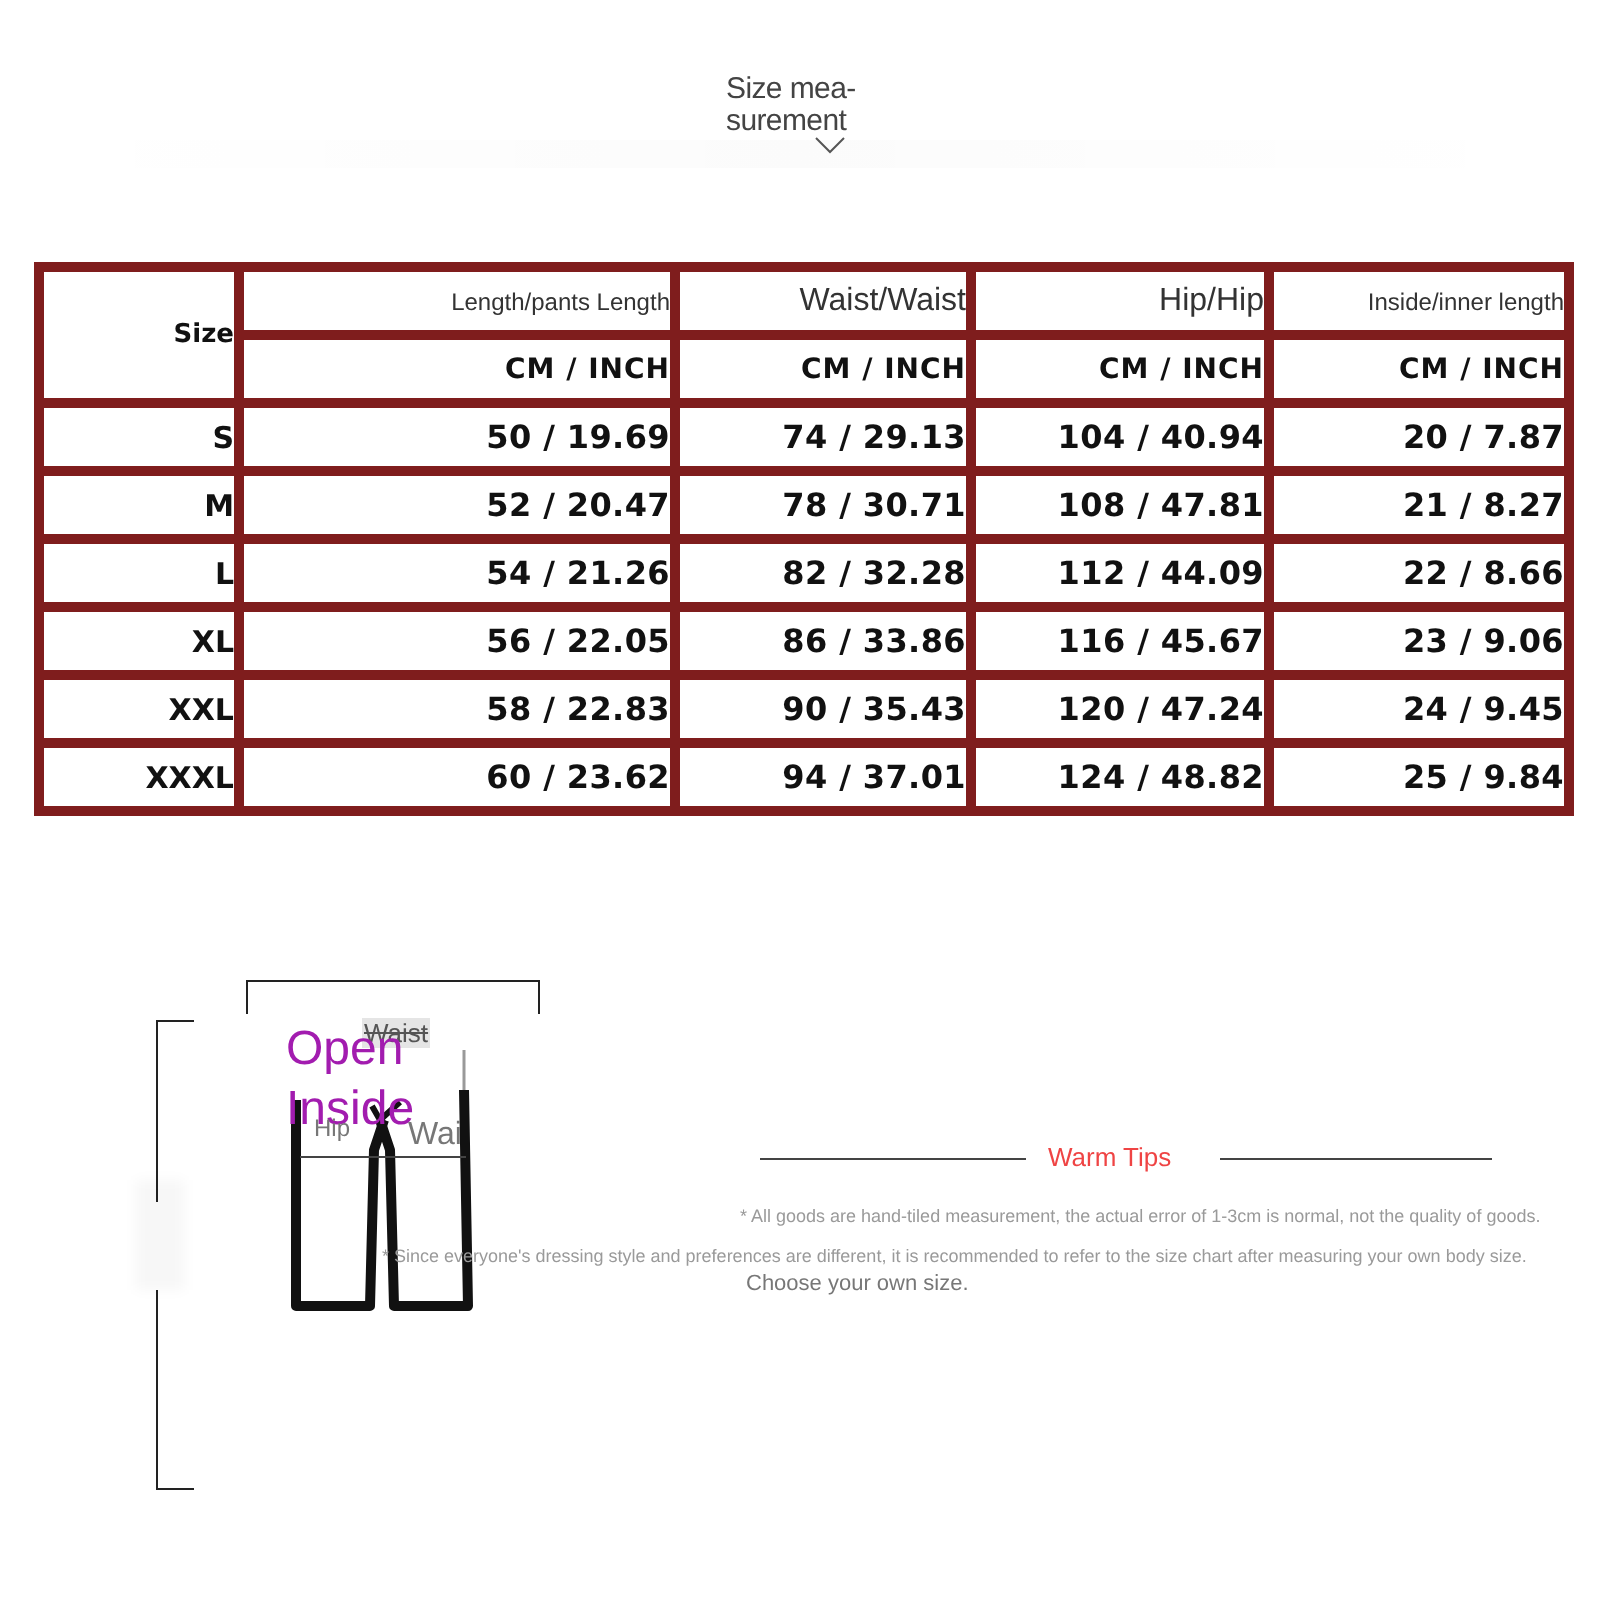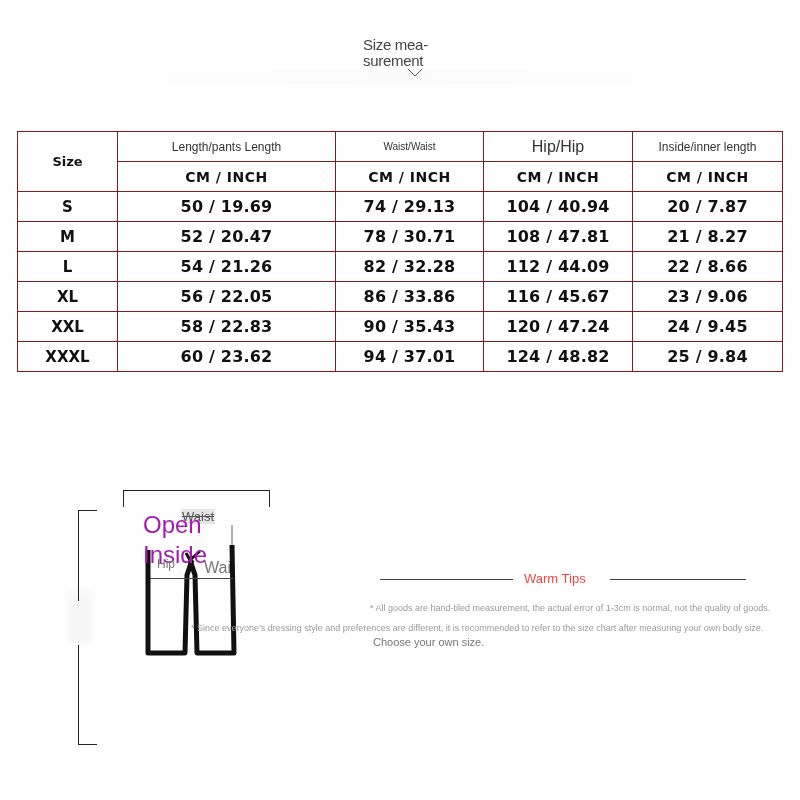--- a/index.html
+++ b/index.html
@@ -4,24 +4,24 @@
   <style>
     html, body { margin: 0; padding: 0; background: #ffffff; }
     body { width: 800px; height: 800px; position: relative; overflow: hidden; font-family: "Liberation Sans", sans-serif; }
     .abs { position: absolute; }
 
     .title { left: 363px; top: 37px; font-size: 15px; line-height: 16px; color: #444; letter-spacing: -0.3px; }
     .title-chev { left: 407px; top: 68px; width: 16px; height: 10px; }
     .faint-band { left: 20px; top: 70px; width: 760px; height: 14px; background: linear-gradient(to right, rgba(0,0,0,0), rgba(0,0,0,0.015), rgba(0,0,0,0)); }
 
     table.size-table { position: absolute; left: 17px; top: 131px; width: 765px; border-collapse: collapse; table-layout: fixed; }
-    .size-table td { border: 1px solid #7f1d1d; text-align: center; padding: 0; height: 29px; color: #111; }
+    .size-table td { border: 5px solid #7f1d1d; text-align: right; padding: 0; height: 29px; color: #111; }
     .size-table .hdr-name { font-family: "Liberation Sans", sans-serif; color: #333; font-weight: normal; }
     .size-table .hdr-small { font-size: 12px; }
-    .size-table .hdr-mid { font-size: 10px; }
+    .size-table .hdr-mid { font-size: 16px; }
     .size-table .hdr-big { font-size: 16px; }
     .size-table .unit { font-family: "DejaVu Sans", sans-serif; font-weight: bold; font-size: 14px; letter-spacing: 0.5px; }
     .size-table .size-cell { font-family: "DejaVu Sans", sans-serif; font-weight: bold; font-size: 15px; }
     .size-table .size-head { font-family: "DejaVu Sans", sans-serif; font-weight: bold; font-size: 13px; }
     .size-table .val { font-family: "DejaVu Sans", sans-serif; font-weight: bold; font-size: 16px; letter-spacing: 0.2px; }
 
     
     .bracket-top { left: 123px; top: 490px; width: 145px; height: 16px; border-top: 1.5px solid #222; border-left: 1.5px solid #222; border-right: 1.5px solid #222; }
     .waist-label { left: 181px; top: 509px; font-size: 13px; color: #555; background: #e5e5e5; padding: 0 1px; text-decoration: line-through; text-decoration-color: #555; }
     .bracket-left-top { left: 78px; top: 510px; width: 18px; height: 90px; border-top: 1.5px solid #222; border-left: 1.5px solid #222; }

